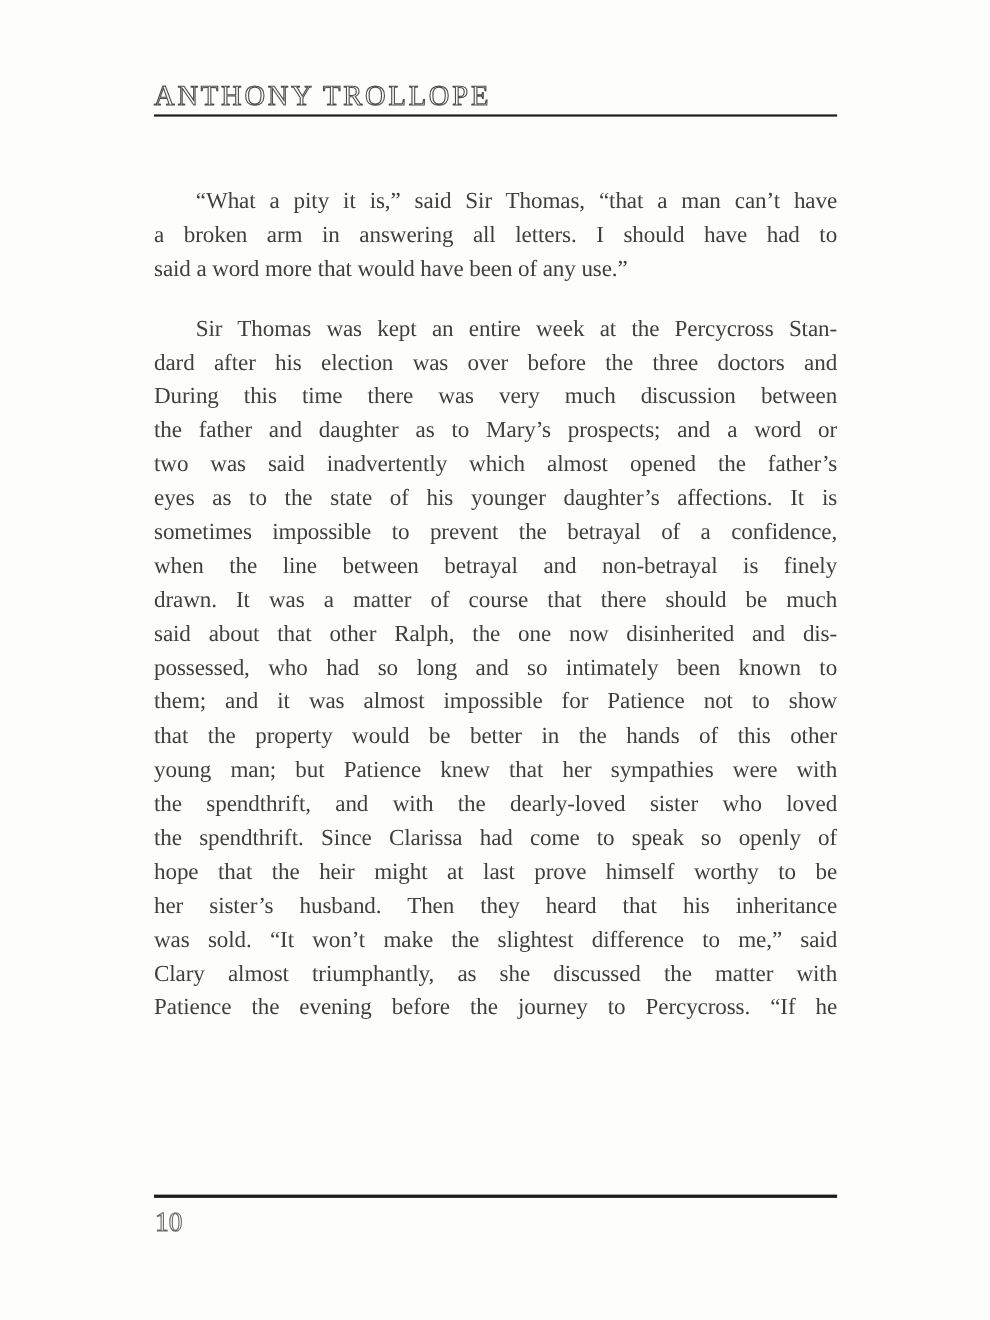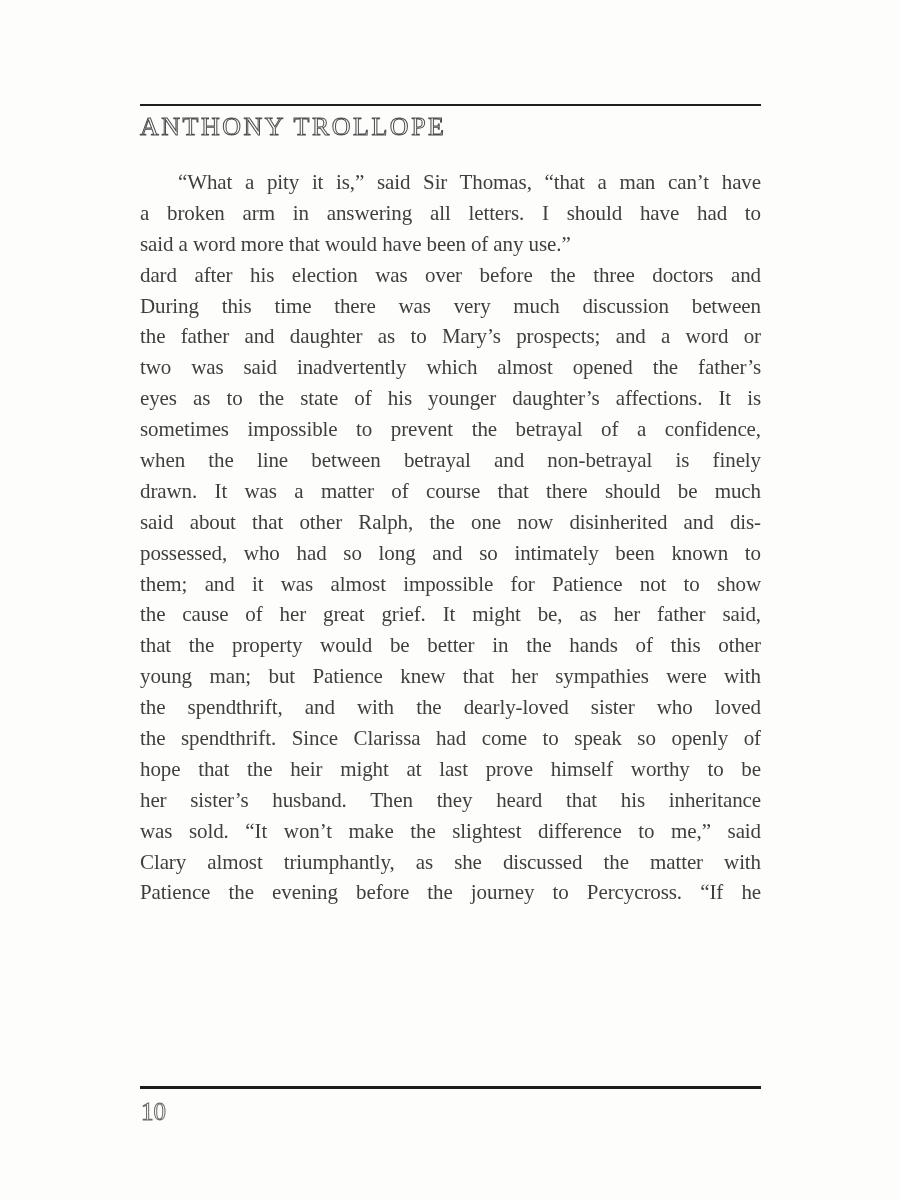--- a/index.html
+++ b/index.html
@@ -19,21 +19,20 @@
     inset: 0;
   }
   .header-title {
     position: absolute;
     left: 140px;
     top: 72px;
     font-size: 26px;
     letter-spacing: 2.5px;
     color: #5a5a5a;
     white-space: nowrap;
-    margin-top: 40px;
   }
   @supports (-webkit-text-stroke: 1px black) {
     .header-title {
       color: #fbfbfa;
       -webkit-text-stroke: 1px #4e4e4e;
     }
   }
   .header-rule {
     position: absolute;
     left: 140px;
@@ -90,32 +89,32 @@
 </head>
 <body>
 
 <div class="page">
   <div class="header-title">ANTHONY TROLLOPE</div>
   <div class="header-rule"></div>
   <div class="body-text" id="body-text">
       <div class="line indent">“What a pity it is,” said Sir Thomas, “that a man can’t have</div>
       <div class="line">a broken arm in answering all letters. I should have had to</div>
       <div class="line last">said a word more that would have been of any use.”</div>
+      <div class="line indent">Sir Thomas was kept an entire week at the Percycross Stan-</div>
       <div class="line">dard after his election was over before the three doctors and</div>
       <div class="line">During this time there was very much discussion between</div>
       <div class="line">the father and daughter as to Mary’s prospects; and a word or</div>
       <div class="line">two was said inadvertently which almost opened the father’s</div>
       <div class="line">eyes as to the state of his younger daughter’s affections. It is</div>
       <div class="line">sometimes impossible to prevent the betrayal of a confidence,</div>
       <div class="line">when the line between betrayal and non-betrayal is finely</div>
       <div class="line">drawn. It was a matter of course that there should be much</div>
       <div class="line">said about that other Ralph, the one now disinherited and dis-</div>
       <div class="line">possessed, who had so long and so intimately been known to</div>
       <div class="line">them; and it was almost impossible for Patience not to show</div>
-      <div class="line">the cause of her great grief. It might be, as her father said,</div>
       <div class="line">that the property would be better in the hands of this other</div>
       <div class="line">young man; but Patience knew that her sympathies were with</div>
       <div class="line">the spendthrift, and with the dearly-loved sister who loved</div>
       <div class="line">the spendthrift. Since Clarissa had come to speak so openly of</div>
       <div class="line">hope that the heir might at last prove himself worthy to be</div>
       <div class="line">her sister’s husband. Then they heard that his inheritance</div>
       <div class="line">was sold. “It won’t make the slightest difference to me,” said</div>
       <div class="line">Clary almost triumphantly, as she discussed the matter with</div>
       <div class="line">Patience the evening before the journey to Percycross. “If he</div>
     </div>

